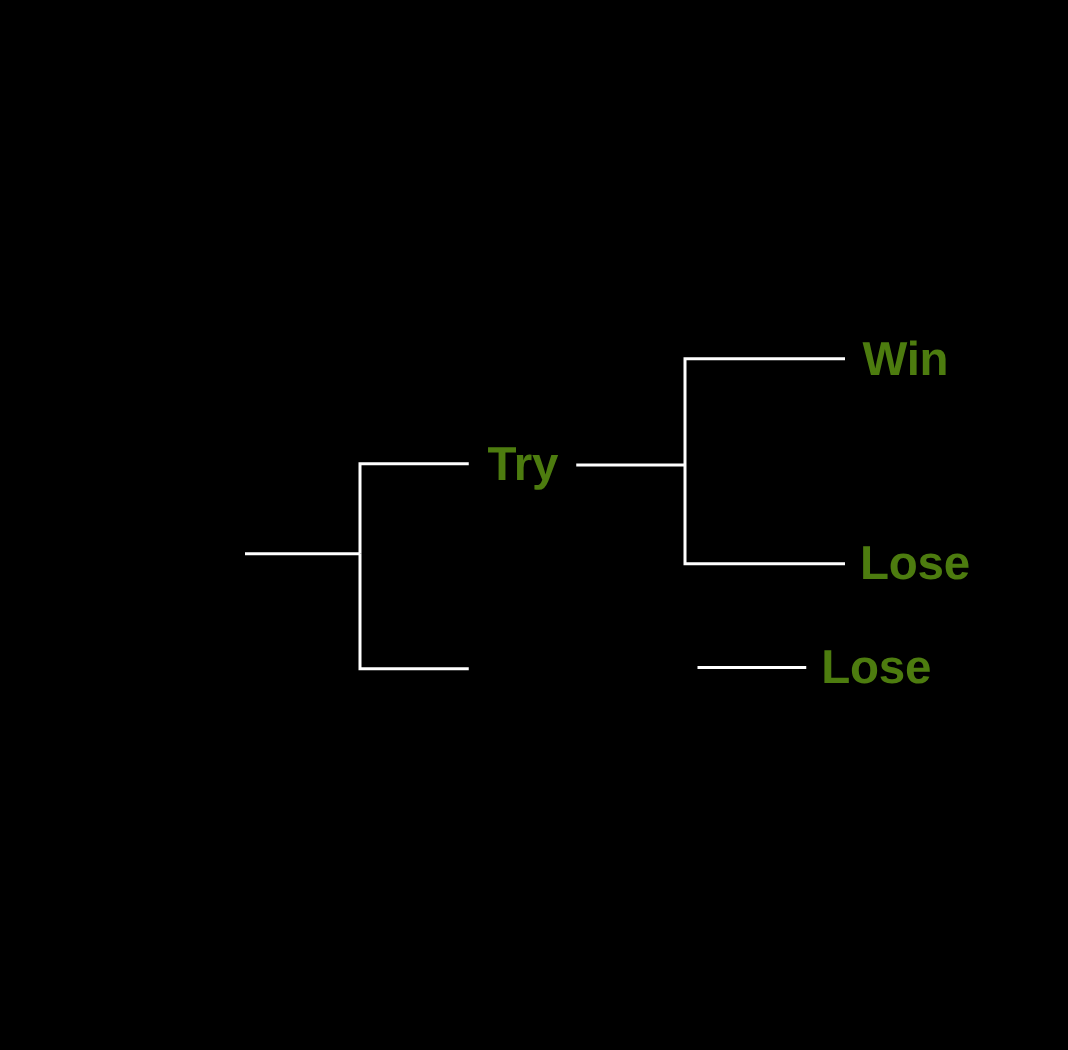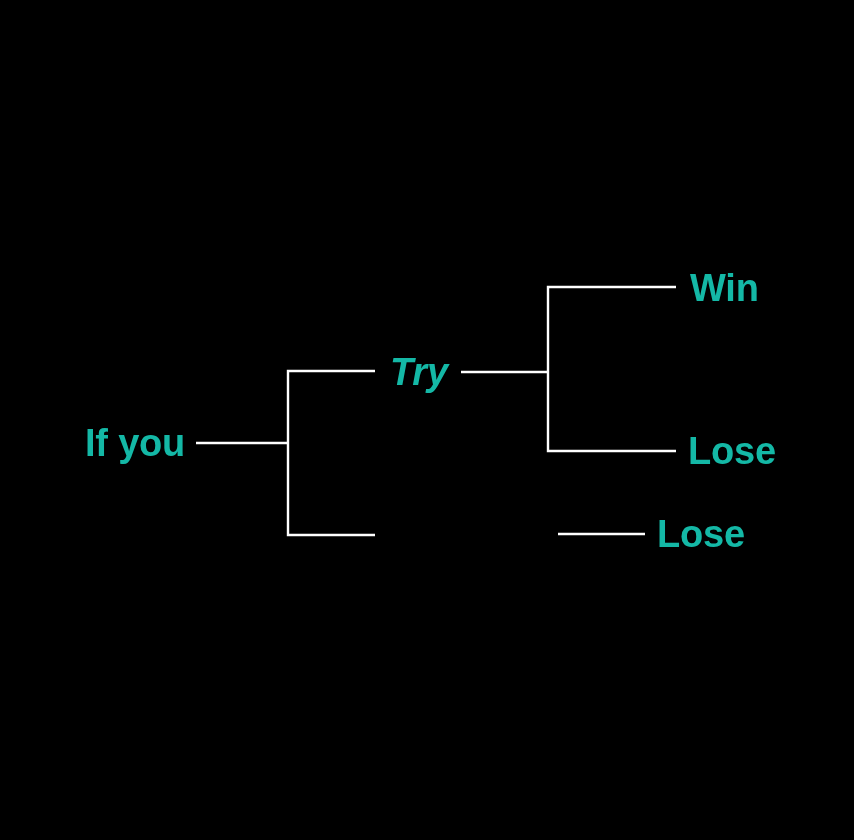--- a/index.html
+++ b/index.html
@@ -18,31 +18,31 @@
   #edges {
     position: absolute;
     left: 0;
     top: 0;
     width: 854px;
     height: 840px;
     pointer-events: none;
   }
   .node-label {
     position: absolute;
-    color: #14b8a6;
+    color: #4d7c0f;
     font-family: "Liberation Sans", sans-serif;
     font-weight: bold;
     font-size: 38px;
     line-height: 38px;
     letter-spacing: -0.2px;
     white-space: nowrap;
     transform: translateY(-50%);
   }
   .node-root   { left: 85px;  top: 443px; }
-  .node-try    { left: 390px; top: 372px; font-style: italic; }
+  .node-try    { left: 390px; top: 372px; }
   .node-donttry{ left: 390px; top: 534px; }
   .node-win    { left: 690px; top: 288px; }
   .node-lose-a { left: 688px; top: 451px; }
   .node-lose-b { left: 657px; top: 534px; }
 </style>
 </head>
 <body>
 
 <div id="canvas">
 
@@ -51,19 +51,18 @@
       <path d="M 196 443 L 288 443"></path>
       <path d="M 288 443 L 288 371 L 375 371"></path>
       <path d="M 288 443 L 288 535 L 375 535"></path>
       <path d="M 461 372 L 548 372"></path>
       <path d="M 548 372 L 548 287 L 676 287"></path>
       <path d="M 548 372 L 548 451 L 676 451"></path>
       <path d="M 558 534 L 645 534"></path>
     </g>
   </svg>
 
-  <div class="node-label node-root">If you</div>
   <div class="node-label node-try">Try</div>
   <div class="node-label node-win">Win</div>
   <div class="node-label node-lose-a">Lose</div>
   <div class="node-label node-lose-b">Lose</div>
 
 </div>
 
 </body></html>

